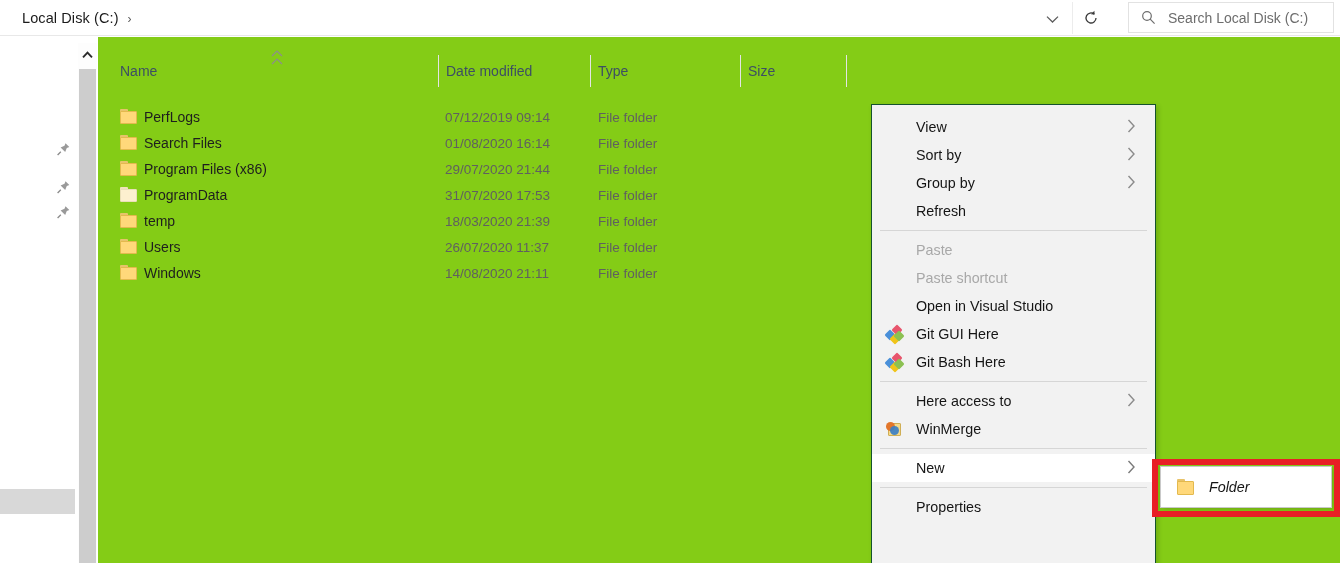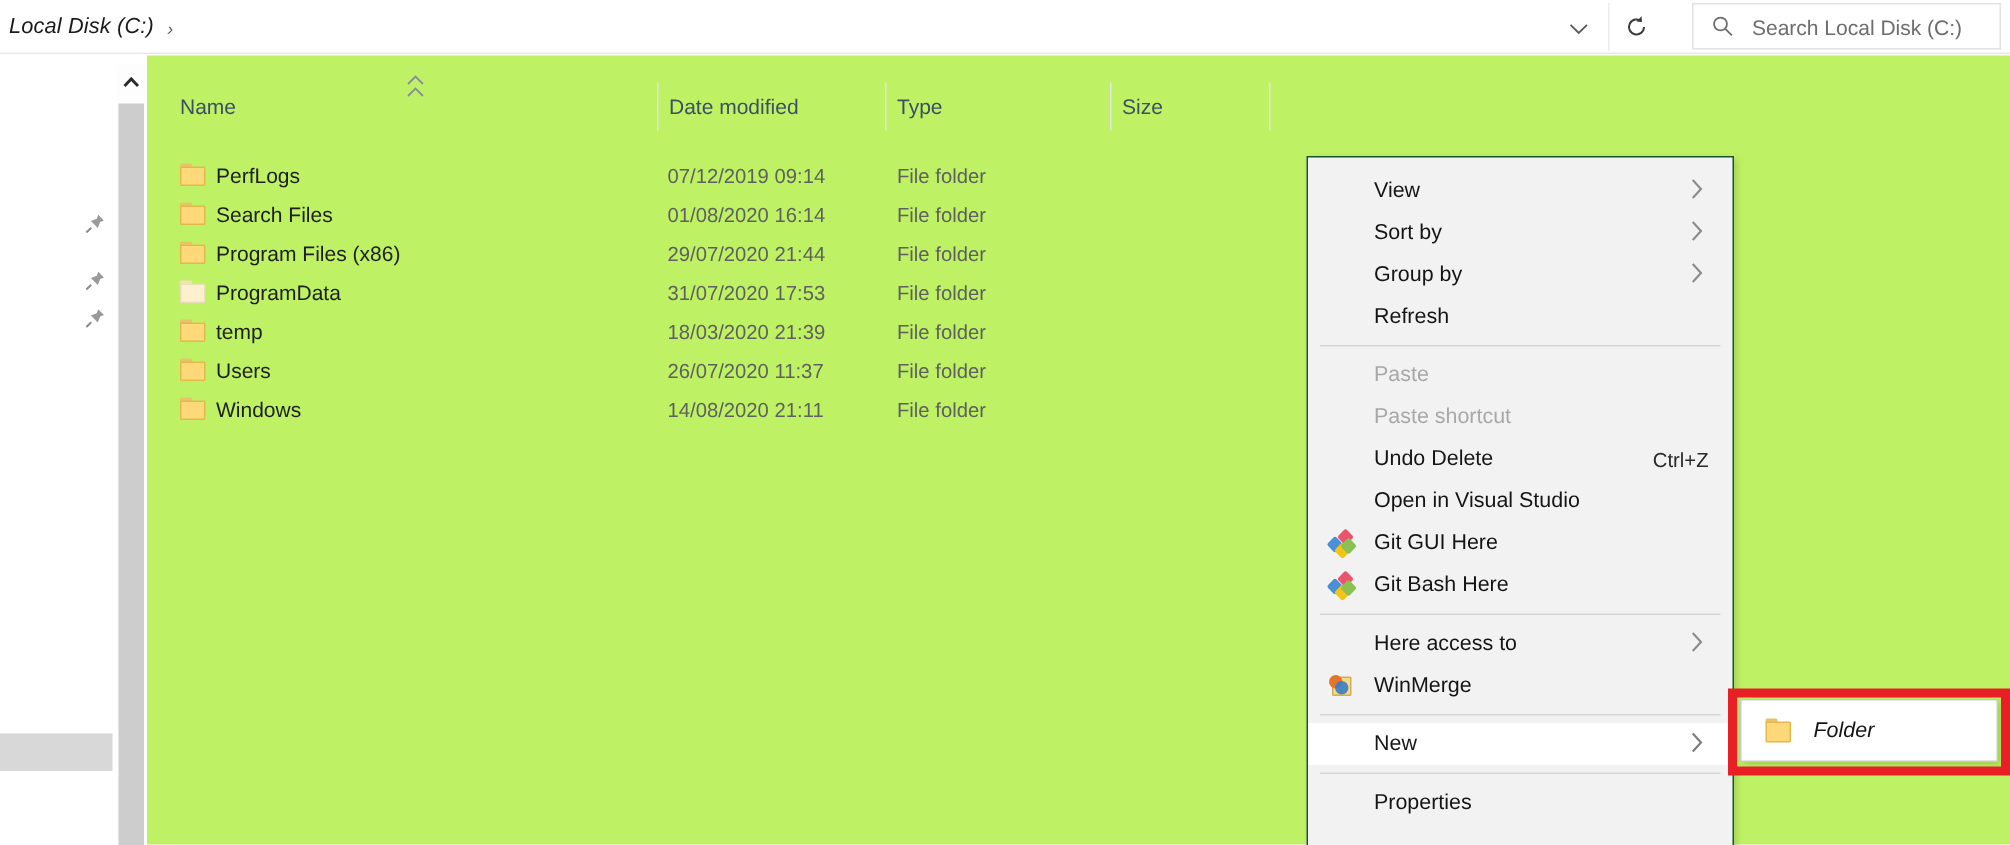--- a/index.html
+++ b/index.html
@@ -12,21 +12,21 @@
 
   
   .addressbar {
     position: absolute; left: 0; top: 0; width: 1340px; height: 36px;
     background: #ffffff;
     border-bottom: 1px solid #e8e8e8;
     display: flex; align-items: center;
   }
   .crumb-wrap {
     position: absolute; left: 0; top: 3px; width: 1070px; height: 30px;
-    display: flex; align-items: center; padding-left: 6px; font-style: italic;
+    display: flex; align-items: center; padding-left: 22px;
   }
   .crumb-text {
     font-size: 14.5px; color: #1b1b1b; letter-spacing: .1px;
   }
   .crumb-sep {
     font-size: 12px; color: #5a5a5a; margin-left: 9px; margin-top: 1px;
   }
   .chev-down {
     position: absolute; left: 1040px; top: 9px; width: 24px; height: 20px;
     display: flex; align-items: center; justify-content: center;
@@ -70,21 +70,21 @@
     display: flex; align-items: center; justify-content: center;
   }
   .vscroll-thumb {
     position: absolute; left: 1px; top: 26px; width: 17px; height: 522px;
     background: #cdcdcd;
   }
 
   
   .content {
     position: absolute; left: 98px; top: 37px; width: 1242px; height: 526px;
-    background: #bef264;
+    background: #84cc16;
   }
   .colhead {
     position: absolute; left: 0; top: 8px; width: 760px; height: 42px;
   }
   .colhead .hcell {
     position: absolute; top: 18px; font-size: 14px; color: #3d4f64;
   }
   .colhead .hdiv {
     position: absolute; top: 10px; width: 1px; height: 32px; background: #e4e4e4;
   }
@@ -433,24 +433,20 @@
   <div class="msep"></div>
 
   <div class="mi disabled">
     <span class="mlabel">Paste</span>
   </div>
 
   <div class="mi disabled">
     <span class="mlabel">Paste shortcut</span>
   </div>
 
-  <div class="mi">
-    <span class="mlabel">Undo Delete</span>
-    <span class="maccel">Ctrl+Z</span>
-  </div>
 
   <div class="mi">
     <span class="mlabel">Open in Visual Studio</span>
   </div>
 
   <div class="mi">
     <span class="micon">
       <span class="giticon"><i class="b"></i><i class="y"></i><i class="r"></i><i class="g"></i></span>
     </span>
     <span class="mlabel">Git GUI Here</span>

